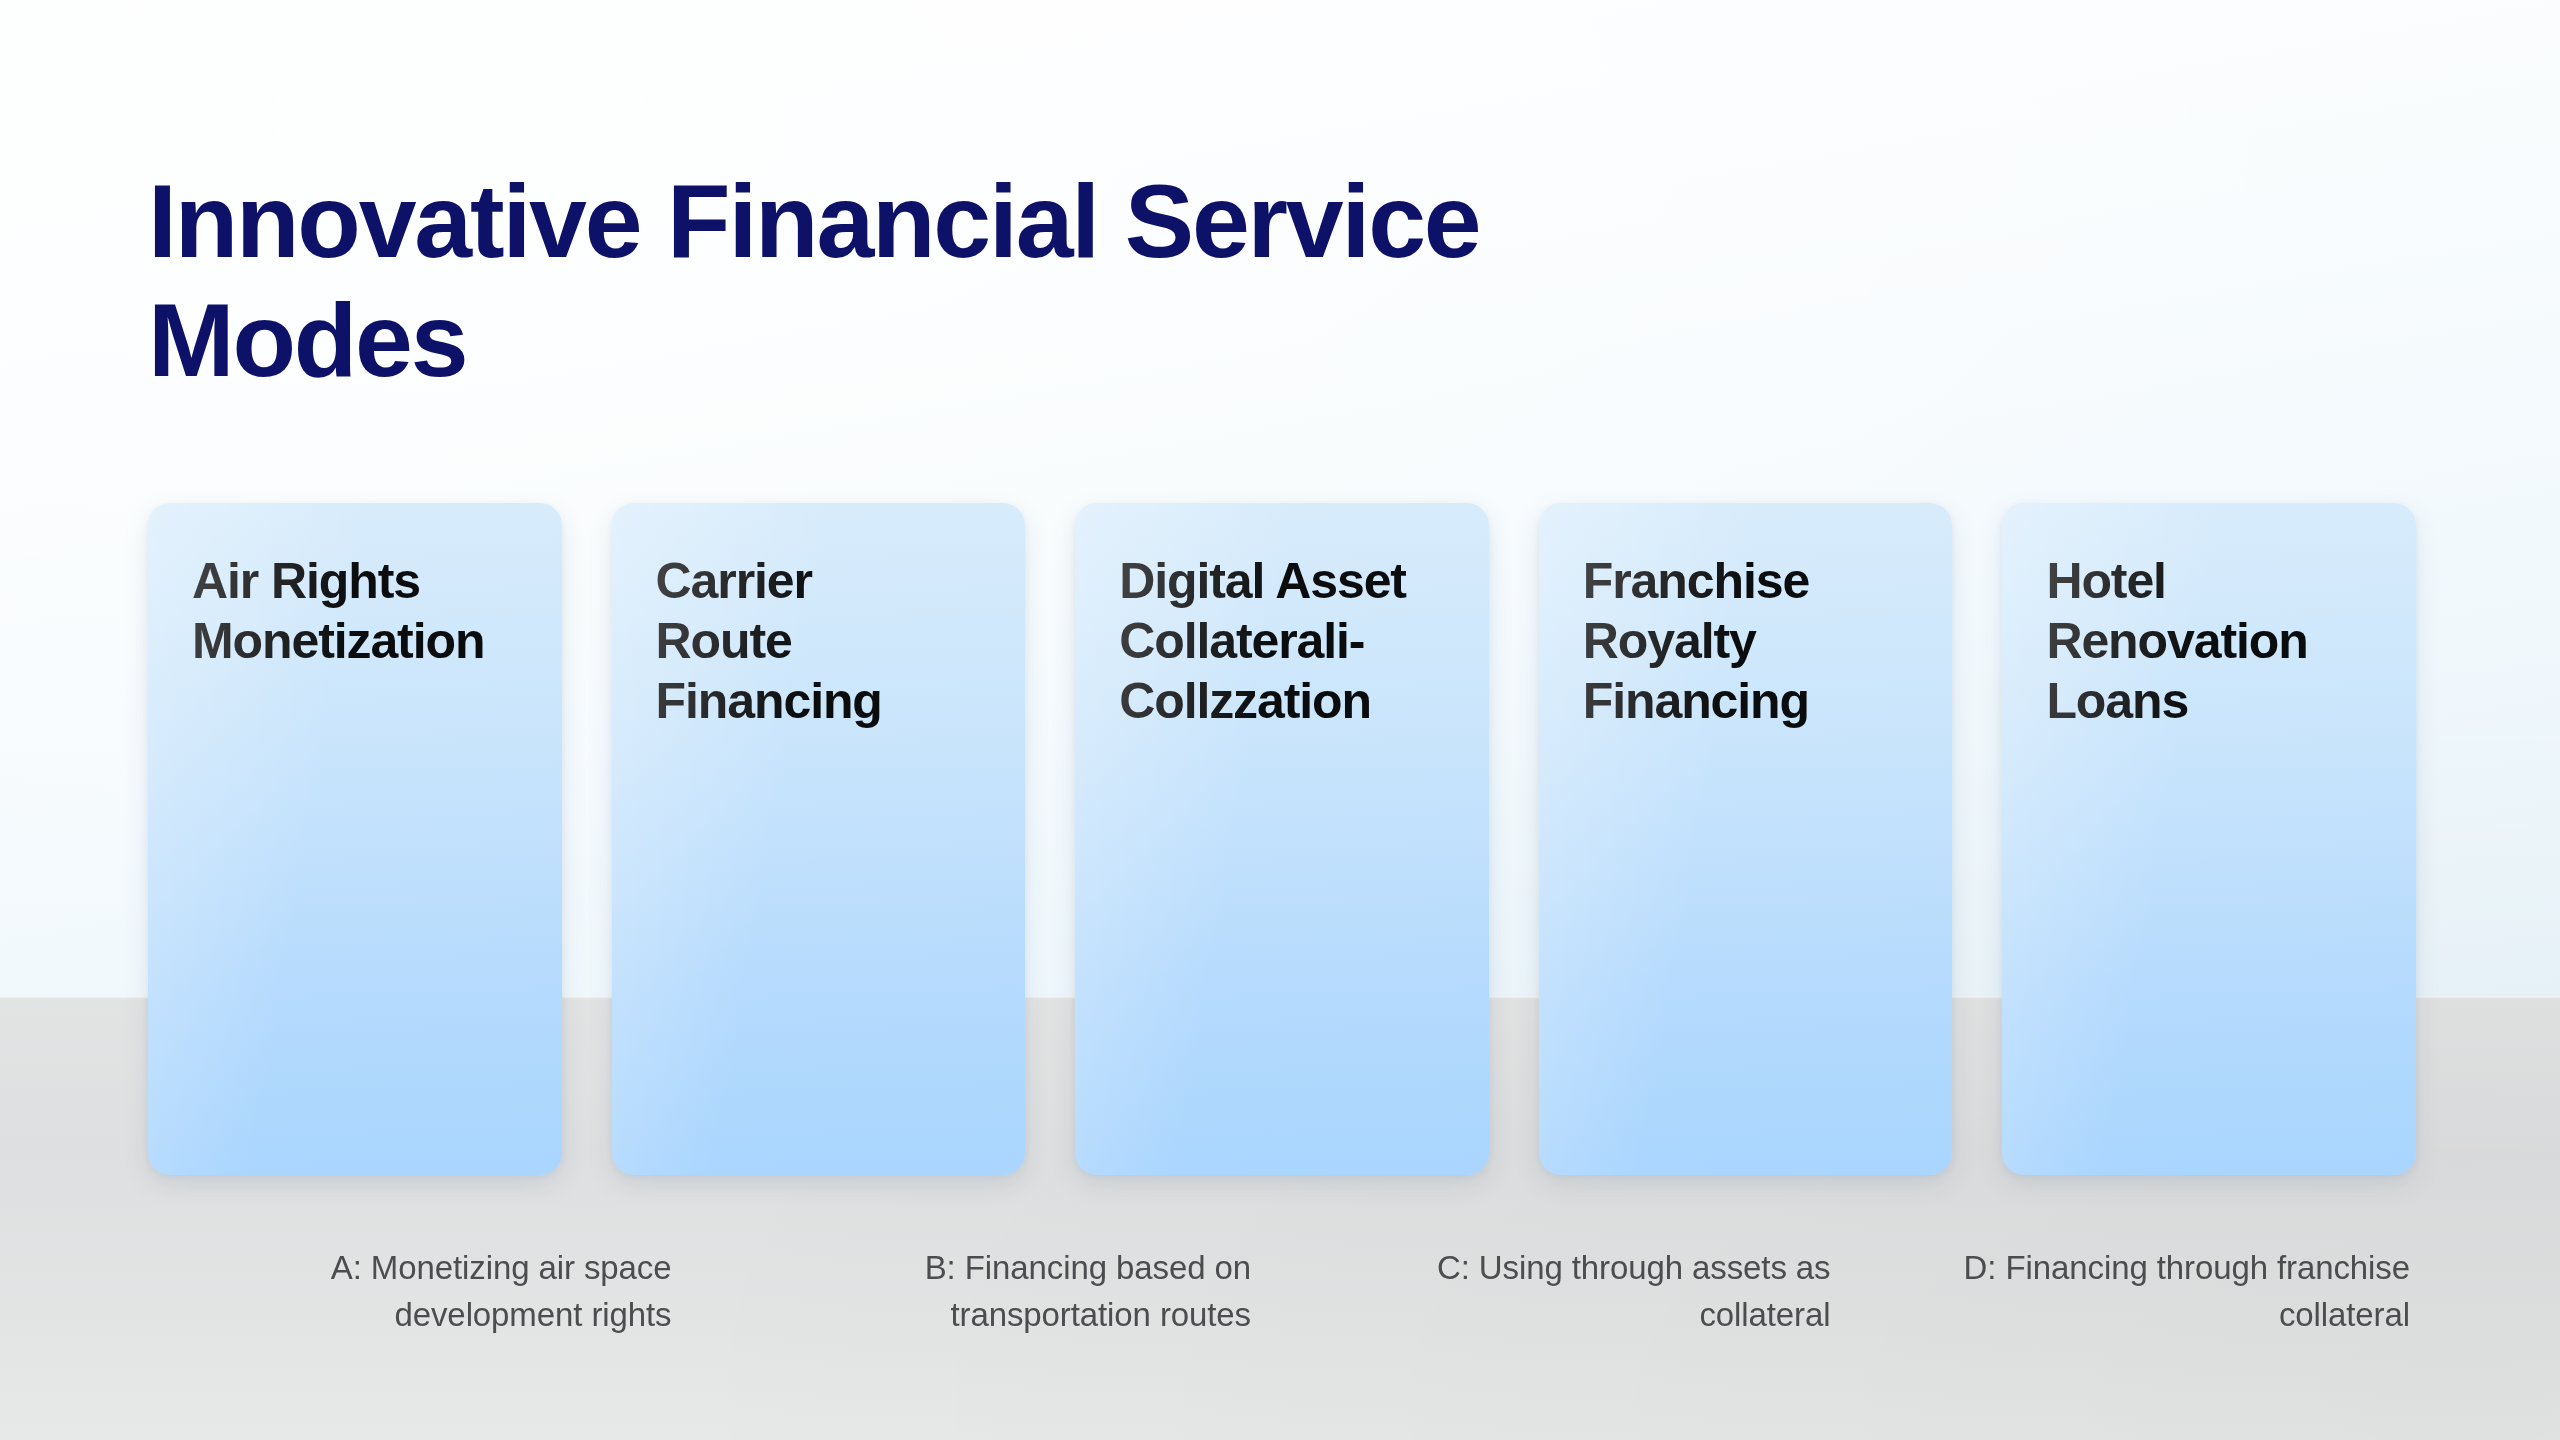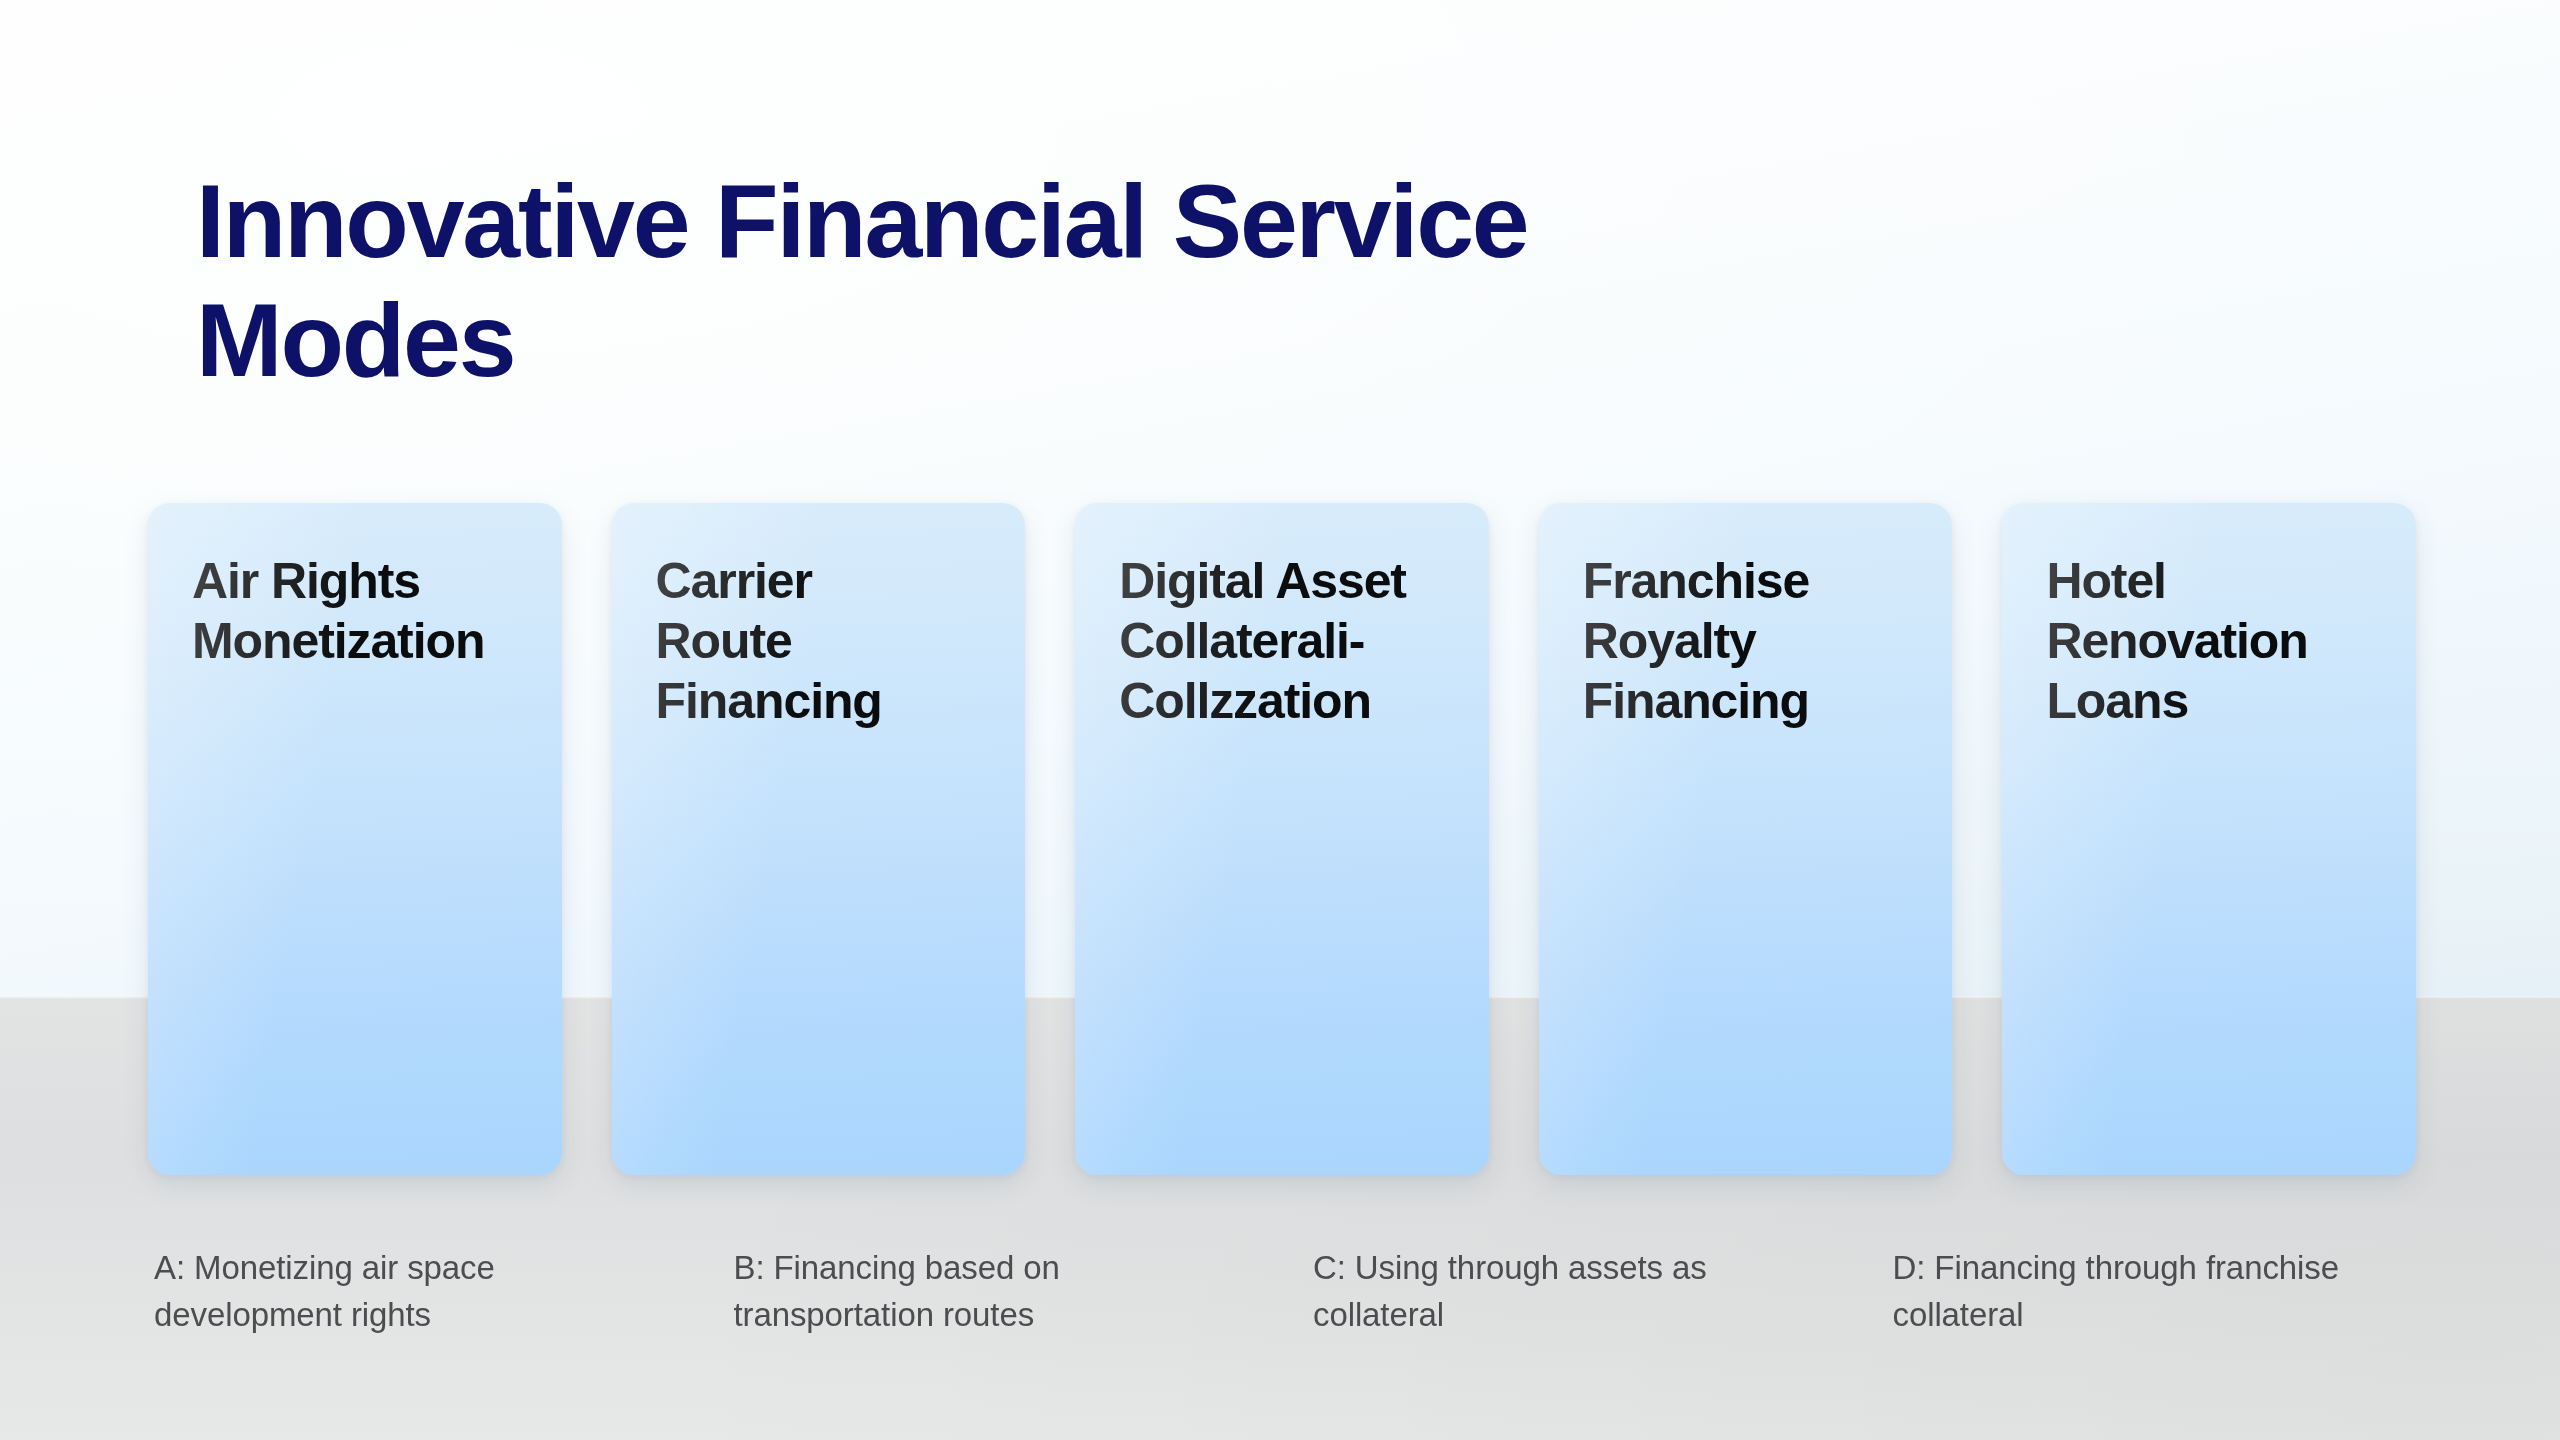--- a/index.html
+++ b/index.html
@@ -64,21 +64,20 @@
     position: absolute;
     left: 148px;
     top: 92px;
     width: 1960px;
     font-size: 104px;
     line-height: 1.15;
     font-weight: 700;
     letter-spacing: -2.2px;
     color: #0d1167;
     white-space: pre-line;
-    margin-left: 48px;
   }
 
   
   .cards {
     position: absolute;
     left: 148px;
     top: 503px;
     width: 2268px;
     height: 672px;
     display: flex;
@@ -124,21 +123,21 @@
   .captions {
     position: absolute;
     left: 148px;
     top: 1245px;
     width: 2268px;
     display: flex;
     gap: 50px;
   }
   .caption {
     flex: 1 1 0;
-    text-align: left;
+    text-align: right;
     font-size: 33px;
     line-height: 1.42;
     font-weight: 400;
     color: #4b4d4f;
     letter-spacing: -0.1px;
     padding: 0 6px;
     box-sizing: border-box;
   }
 </style>
 </head>

